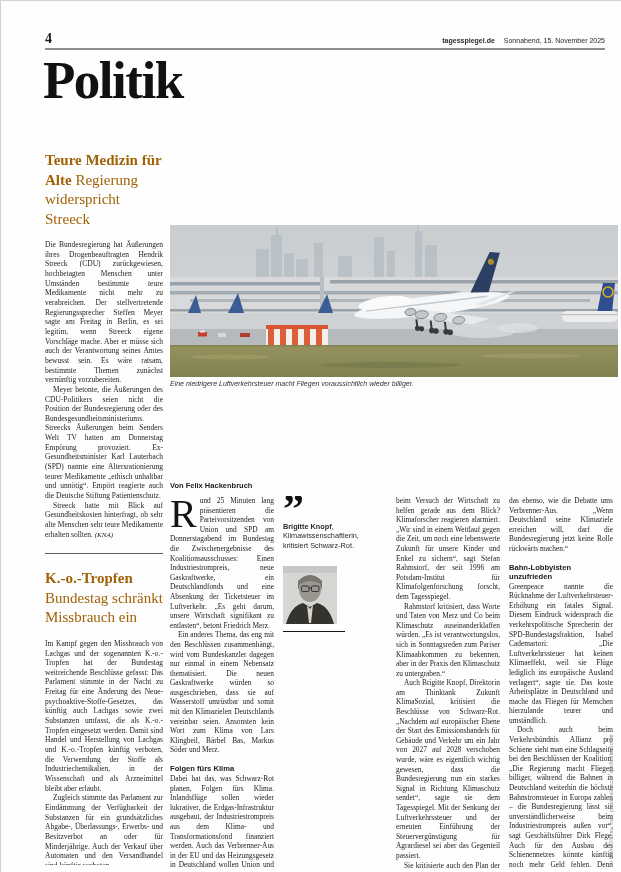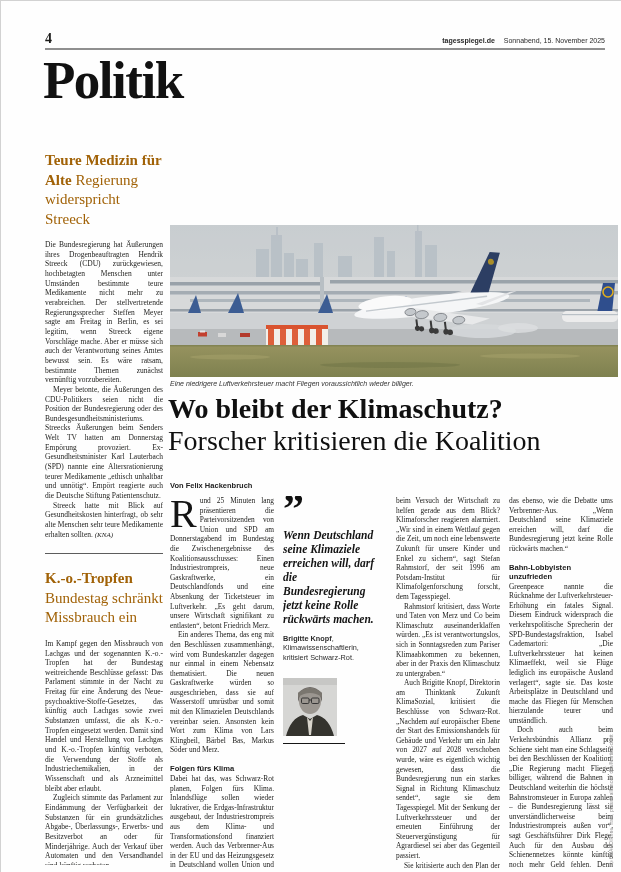--- a/index.html
+++ b/index.html
@@ -197,36 +197,34 @@
       <g>
         <polygon points="427,88 433,58 445,58 442,88" fill="#2f4e8d"></polygon>
         <circle cx="438" cy="67" r="5" fill="#2f4e8d" stroke="#e3ae1c" stroke-width="1.6"></circle>
         <rect x="392" y="86" width="56" height="11" rx="5" fill="#ececec"></rect>
         <rect x="392" y="89" width="56" height="1.2" fill="#b9c0c6"></rect>
       </g>
     </svg>
   </figure>
   <div class="caption">Eine niedrigere Luftverkehrsteuer macht Fliegen voraussichtlich wieder billiger.</div>
 
-  <h2 class="headline"><span>Wo bleibt der Klimaschutz?</span><span class="sub">Forscher kritisieren die Koalition</span></h2>
   <div class="byline">Von Felix Hackenbruch</div>
 
   <div class="cols">
 
     <div class="col">
       <p><span class="dropcap">R</span><span>und 25 Minuten lang präsentieren die Parteivorsitzenden von Union und SPD am Donnerstagabend im Bundestag die Zwischenergebnisse des Koalitionsausschusses: Einen Industriestrompreis, neue Gaskraftwerke, ein Deutschlandfonds und eine Absenkung der Ticketsteuer im Luftverkehr. „Es geht darum, unsere Wirtschaft signifikant zu entlasten“, betont Friedrich Merz.</span></p>
       <p class="ind">Ein anderes Thema, das eng mit den Beschlüssen zusammenhängt, wird vom Bundeskanzler dagegen nur einmal in einem Nebensatz thematisiert. Die neuen Gaskraftwerke würden so ausgeschrieben, dass sie auf Wasserstoff umrüstbar und somit mit den Klimazielen Deutschlands vereinbar seien. Ansonsten kein Wort zum Klima von Lars Klingbeil, Bärbel Bas, Markus Söder und Merz.</p>
       <div class="subhead">Folgen fürs Klima</div>
       <p>Dabei hat das, was Schwarz-Rot planen, Folgen fürs Klima. Inlandsflüge sollen wieder lukrativer, die Erdgas-Infrastruktur ausgebaut, der Industriestrompreis aus dem Klima- und Transformationsfond finanziert werden. Auch das Verbrenner-Aus in der EU und das Heizungsgesetz in Deutschland wollen Union und SPD aufweichen.</p>
 
     </div>
 
     <div class="col">
       <div class="quote-mark">”</div>
-      <div class="quote-text">Wenn Deutschland seine Klimaziele erreichen will, darf die Bundesregierung jetzt keine Rolle rückwärts machen.</div>
       <div class="quote-attr"><span class="n">Brigitte Knopf</span><span>, Klimawissenschaftlerin, kritisiert Schwarz-Rot.</span></div>
 
       <div class="profile">
         <svg viewBox="0 0 54 58" width="54" height="58" xmlns="http://www.w3.org/2000/svg">
           <rect width="54" height="58" fill="#d6d6d4"></rect>
           <rect width="54" height="7" fill="#c7c7c5"></rect>
           <path d="M15,15 Q27,3 39,15 L39,24 Q36,13 27,13 Q18,13 15,24 Z" fill="#6e6a66"></path>
           <ellipse cx="27" cy="23" rx="11" ry="13" fill="#9b9690"></ellipse>
           <path d="M15,15 Q27,5 39,15 L39,19 Q27,11 15,19 Z" fill="#7a766f"></path>
           <rect x="18.5" y="20" width="7.5" height="5.5" rx="1.2" fill="none" stroke="#2a2a2a" stroke-width="0.9"></rect>

